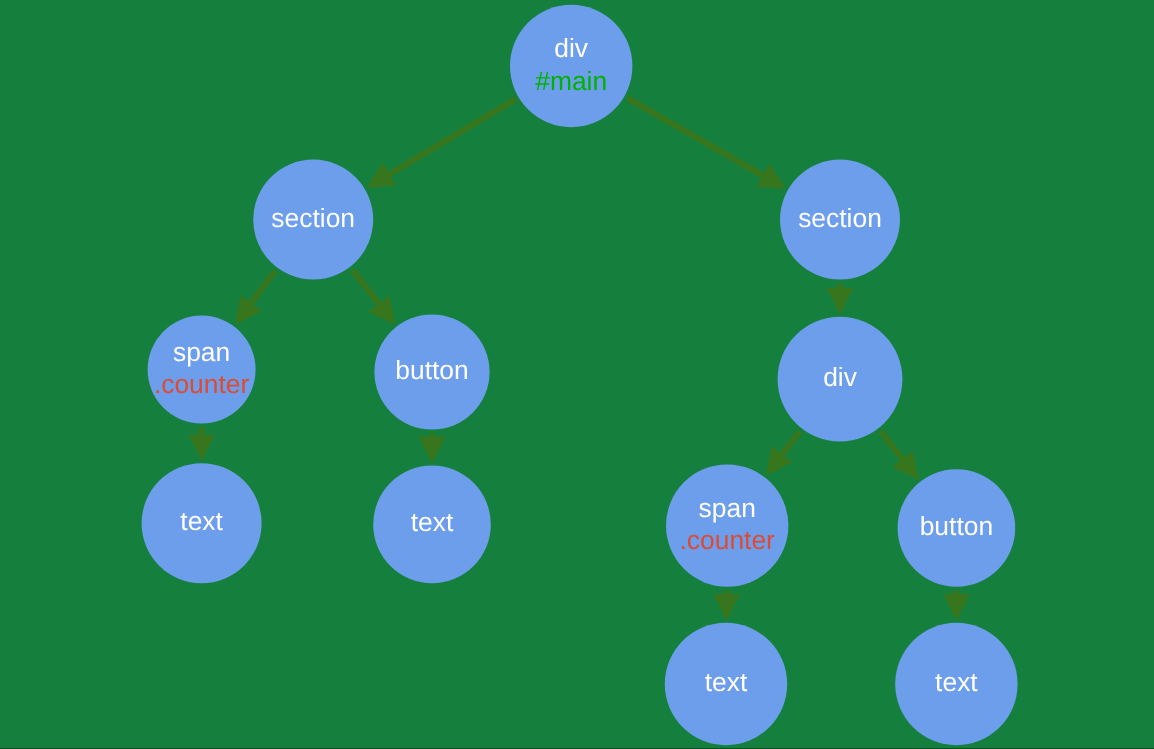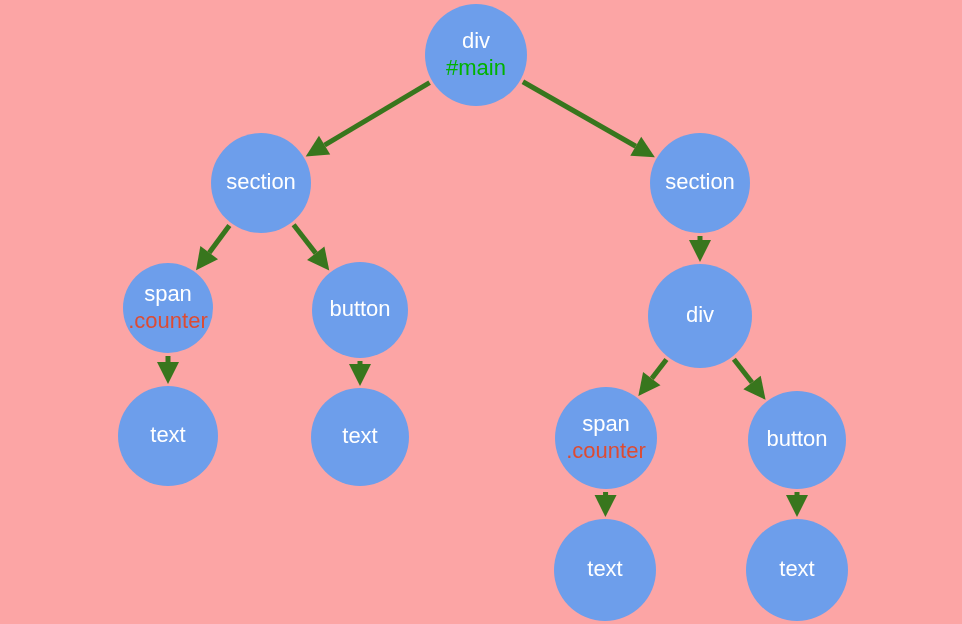--- a/index.html
+++ b/index.html
@@ -4,21 +4,21 @@
 <style>
   html, body {
     margin: 0;
     padding: 0;
     background: #000000;
   }
   #canvas-wrap {
     position: relative;
     width: 962px;
     height: 624px;
-    background: #fca5a5;
+    background: #15803d;
     overflow: hidden;
     font-family: "Liberation Sans", sans-serif;
   }
   #tree-svg {
     position: absolute;
     top: 0;
     left: 0;
     width: 962px;
     height: 624px;
     display: block;

